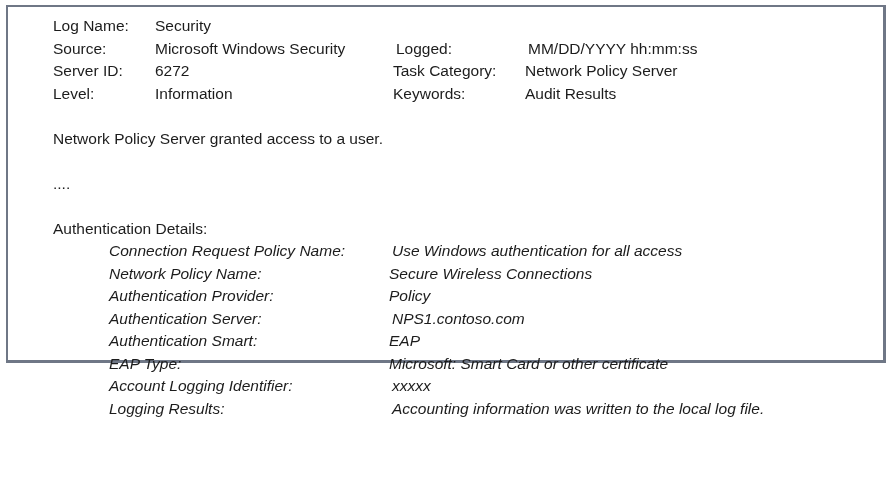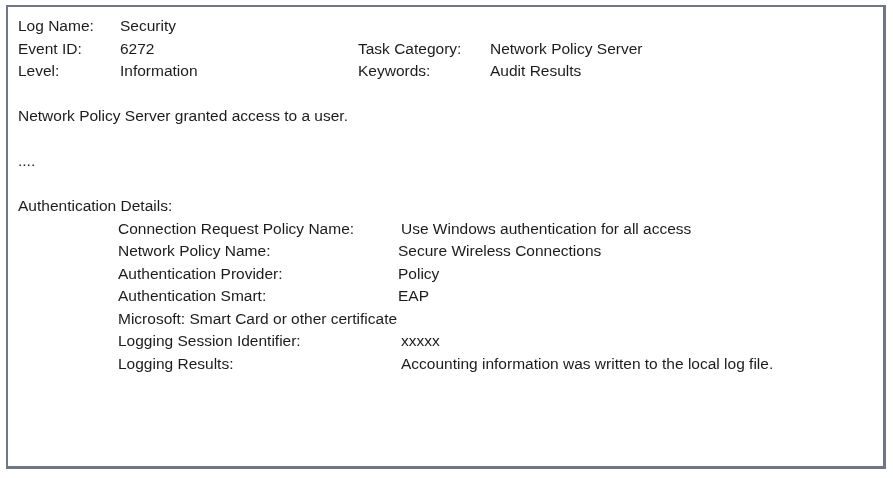--- a/index.html
+++ b/index.html
@@ -14,66 +14,74 @@
     background: #ffffff;
     font-family: "Liberation Sans", sans-serif;
     color: #1c1c1c;
     overflow: hidden;
   }
   .frame {
     position: absolute;
     left: 6px;
     top: 5px;
     width: 880px;
-    height: 464px;
+    height: 358px;
     box-sizing: border-box;
     border: 2px solid #6f7786;
     border-right-width: 3px;
     border-bottom-width: 3px;
     background: #ffffff;
+    padding-left: 35px;
   }
   .doc {
     padding: 8px 8px 0 10px;
     font-size: 15.5px;
     line-height: 22.5px;
     white-space: nowrap;
   }
   .hrow {
     display: grid;
     grid-template-columns: 102px 238px 132px 1fr;
   }
   .line {
     height: 22.5px;
   }
   .blank {
     height: 22.5px;
   }
   .drow {
     display: grid;
     grid-template-columns: 280px 1fr;
-    margin-left: 100px;
+    margin-left: 56px;
+    font-style: italic;
   }
   .sp1 { padding-left: 3px; }
   .cell, .line { overflow: visible; }
 </style>
 </head>
 <body>
 
 <div class="canvas">
   <div class="frame">
     <div class="doc">
 
       <div class="hrow">
         <span class="cell">Log Name:</span>
         <span class="cell">Security</span>
         <span class="cell"></span>
         <span class="cell"></span>
       </div>
       <div class="hrow">
-        <span class="cell">Event ID:</span>
+        <span class="cell">Source:</span>
+        <span class="cell">Microsoft Windows Security</span>
+        <span class="cell sp1">Logged:</span>
+        <span class="cell sp1">MM/DD/YYYY hh:mm:ss</span>
+      </div>
+      <div class="hrow">
+        <span class="cell">Server ID:</span>
         <span class="cell">6272</span>
         <span class="cell">Task Category:</span>
         <span class="cell">Network Policy Server</span>
       </div>
       <div class="hrow">
         <span class="cell">Level:</span>
         <span class="cell">Information</span>
         <span class="cell">Keywords:</span>
         <span class="cell">Audit Results</span>
       </div>
@@ -91,28 +99,33 @@
       </div>
       <div class="drow">
         <span class="cell">Network Policy Name:</span>
         <span class="cell">Secure Wireless Connections</span>
       </div>
       <div class="drow">
         <span class="cell">Authentication Provider:</span>
         <span class="cell">Policy</span>
       </div>
       <div class="drow">
+        <span class="cell">Authentication Server:</span>
+        <span class="cell sp1">NPS1.contoso.com</span>
+      </div>
+      <div class="drow">
         <span class="cell">Authentication Smart:</span>
         <span class="cell">EAP</span>
       </div>
       <div class="drow">
+        <span class="cell">EAP Type:</span>
         <span class="cell">Microsoft: Smart Card or other certificate</span>
       </div>
       <div class="drow">
-        <span class="cell">Logging Session Identifier:</span>
+        <span class="cell">Account Logging Identifier:</span>
         <span class="cell sp1">xxxxx</span>
       </div>
       <div class="drow">
         <span class="cell">Logging Results:</span>
         <span class="cell sp1">Accounting information was written to the local log file.</span>
       </div>
 
     </div>
   </div>
 </div>

